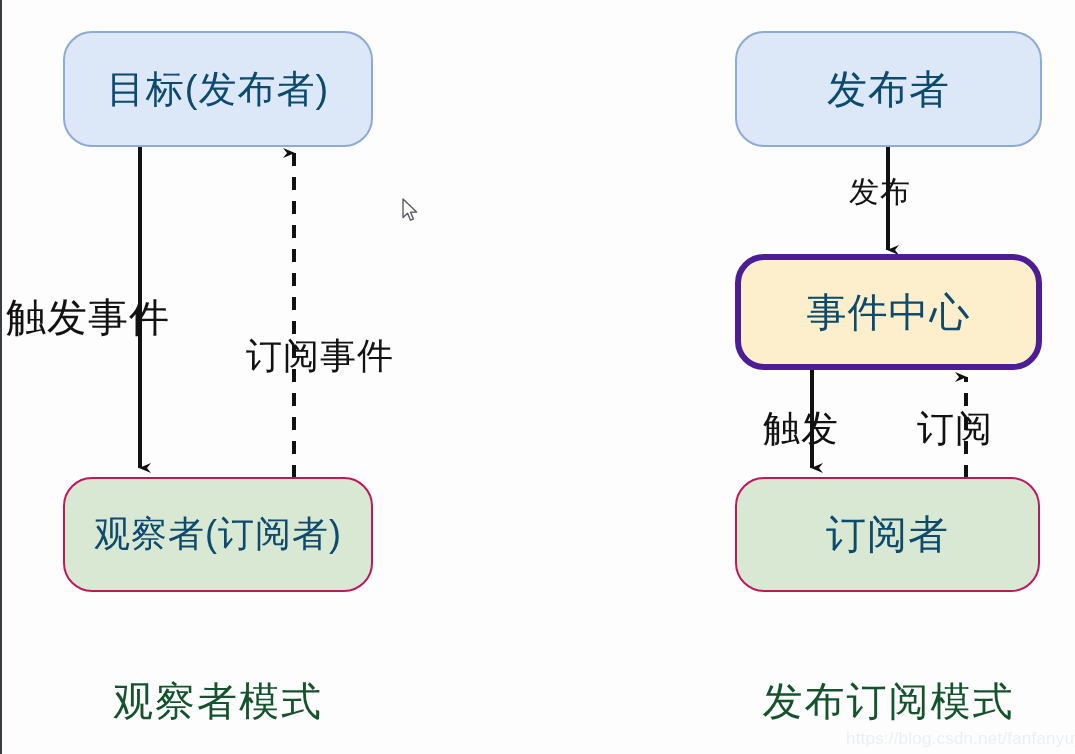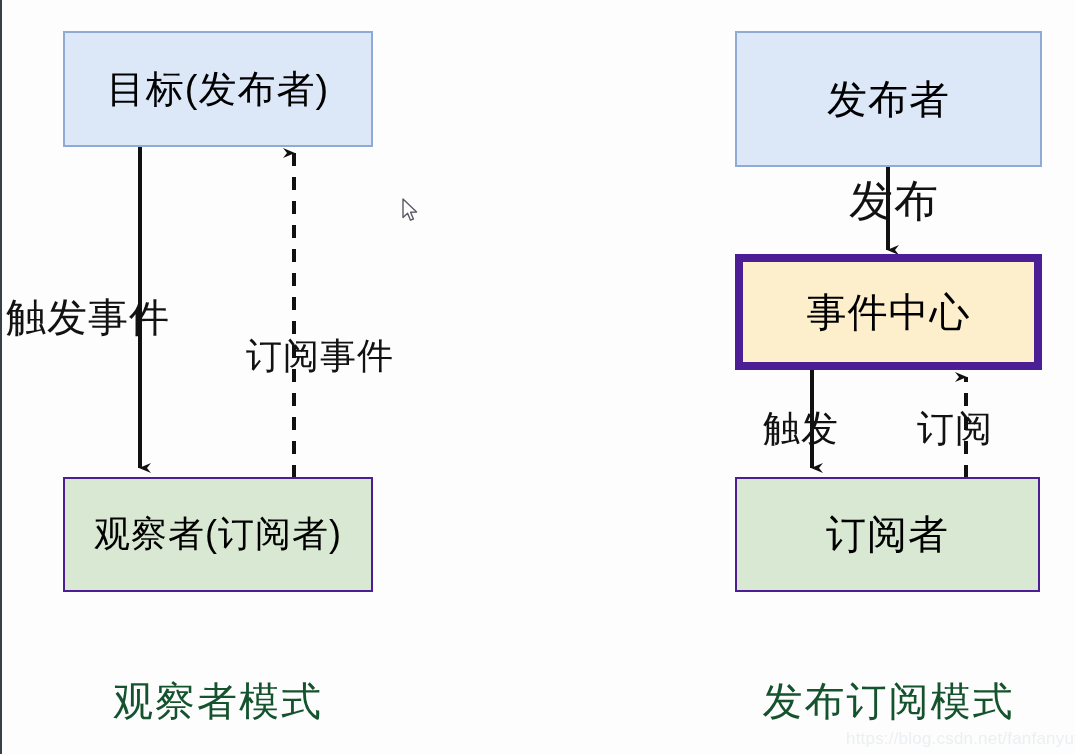--- a/index.html
+++ b/index.html
@@ -27,35 +27,36 @@
     background: #3a3f45;
   }
   
   .node {
     position: absolute;
     box-sizing: border-box;
     display: flex;
     align-items: center;
     justify-content: center;
     text-align: center;
-    color: #000000;
+    color: #0c4a6e;
     letter-spacing: 1px;
     white-space: nowrap;
+    border-radius: 29px;
   }
   .node-blue {
     background: #dce7f8;
     border: 2px solid #8faad4;
   }
   .node-green {
     background: #d9e8d2;
-    border: 2px solid #4c1d95;
+    border: 2px solid #be185d;
   }
   .node-yellow {
     background: #fdefcb;
-    border: 8px solid #4c1d95;
+    border: 6px solid #4c1d95;
   }
   
   #wires {
     position: absolute;
     left: 0;
     top: 0;
     width: 1075px;
     height: 754px;
     pointer-events: none;
   }
@@ -131,27 +132,27 @@
   <div class="node node-blue" style="left:63px; top:31px; width:310px; height:116px; font-size:38px;">目标(发布者)</div>
 
   <div class="node node-green" style="left:63px; top:477px; width:310px; height:115px; font-size:36px;">观察者(订阅者)</div>
 
   <div class="edge-label" style="left:6px; top:290px; font-size:40px;">触发事件</div>
 
   <div class="edge-label" style="left:246px; top:290px; font-size:36px;margin-top:42px;">订阅事件</div>
 
   <div class="caption" style="left:63px; top:674px; width:310px; font-size:40px;">观察者模式</div>
 
-  <div class="node node-blue" style="left:735px; top:31px; width:307px; height:136px; font-size:40px;">发布者</div>
+  <div class="node node-blue" style="left:735px; top:31px; width:307px; height:116px; font-size:40px;">发布者</div>
 
   <div class="node node-yellow" style="left:735px; top:254px; width:307px; height:116px; font-size:40px;">事件中心</div>
 
   <div class="node node-green" style="left:735px; top:477px; width:305px; height:115px; font-size:40px;">订阅者</div>
 
-  <div class="edge-label" style="left:849px; top:172px; font-size:44px;">发布</div>
+  <div class="edge-label" style="left:849px; top:172px; font-size:30px;">发布</div>
 
   <div class="edge-label" style="left:763px; top:404px; font-size:37px;">触发</div>
 
   <div class="edge-label" style="left:917px; top:404px; font-size:37px;">订阅</div>
 
   <div class="caption" style="left:735px; top:674px; width:307px; font-size:40px;">发布订阅模式</div>
 
   <div class="watermark" style="left:846px; top:729px;">https://blog.csdn.net/fanfanyuyu</div>
 
   <svg class="cursor" style="left:402px; top:198px;" viewBox="0 0 18 26" xmlns="http://www.w3.org/2000/svg">

